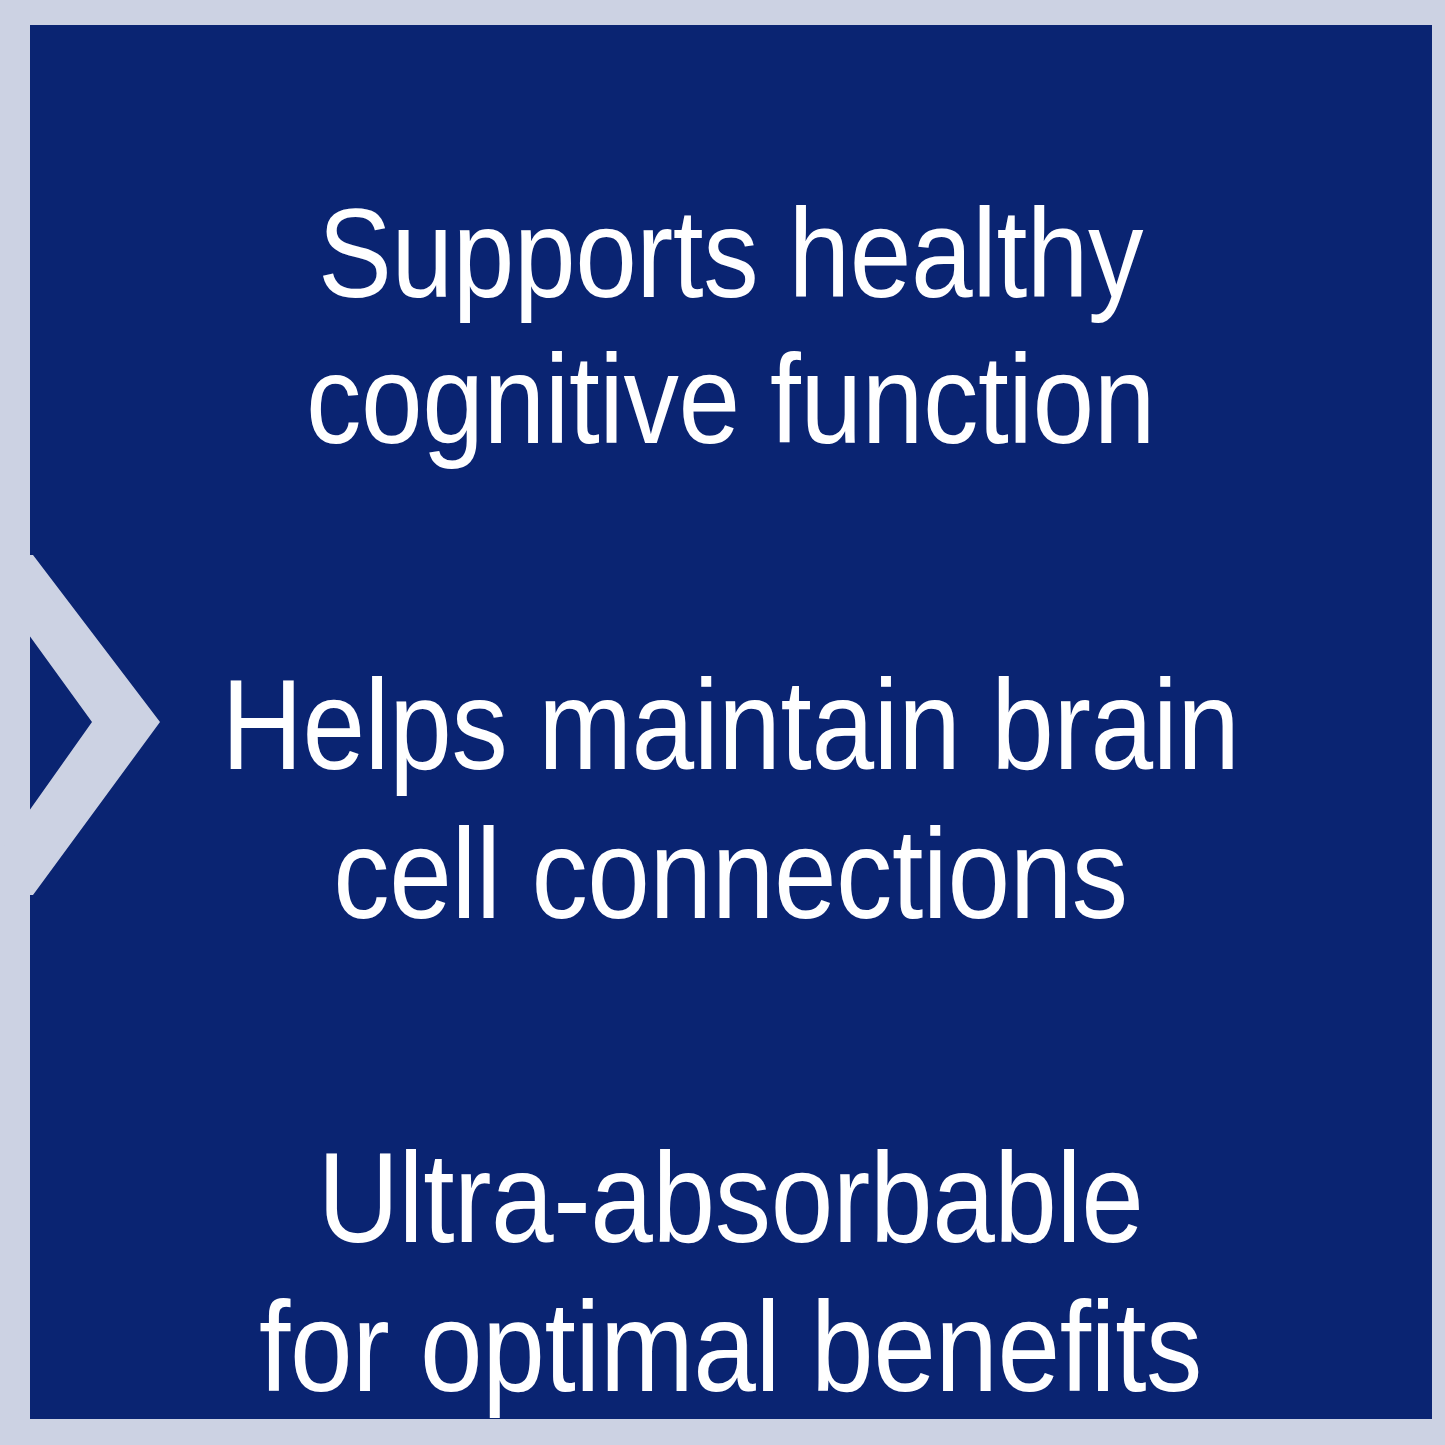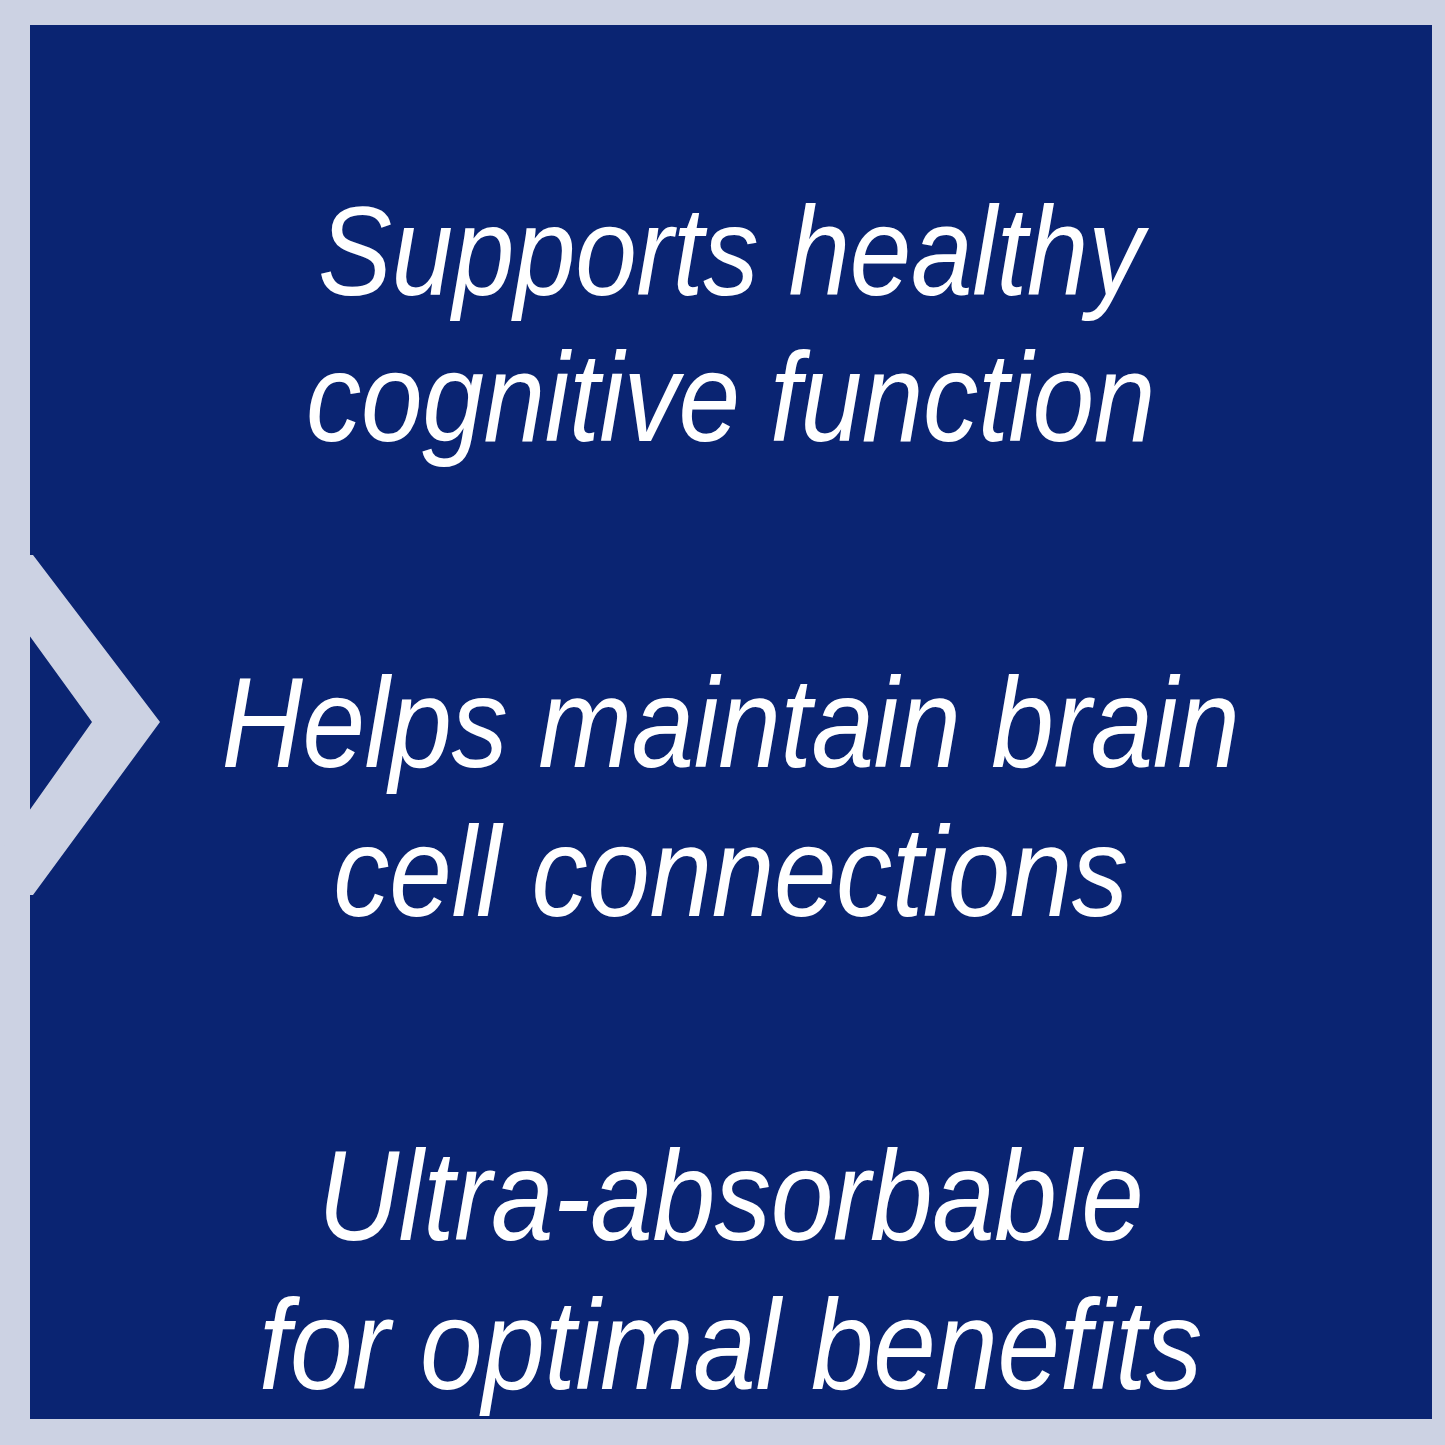--- a/index.html
+++ b/index.html
@@ -44,22 +44,21 @@
 
   
   #content {
     position: absolute;
     left: 118px;           
     top: 0px;
     width: 1165px;         
     height: 1394px;
     display: flex;
     flex-direction: column;
-    justify-content: flex-end;
-    font-style: italic;
+    justify-content: flex-start;
   }
 
   .benefit {
     color: #ffffff;
     text-align: center;
     font-weight: 400;
     letter-spacing: -0.5px;
     line-height: 1.16;
     font-size: 126px;
     font-stretch: condensed;

